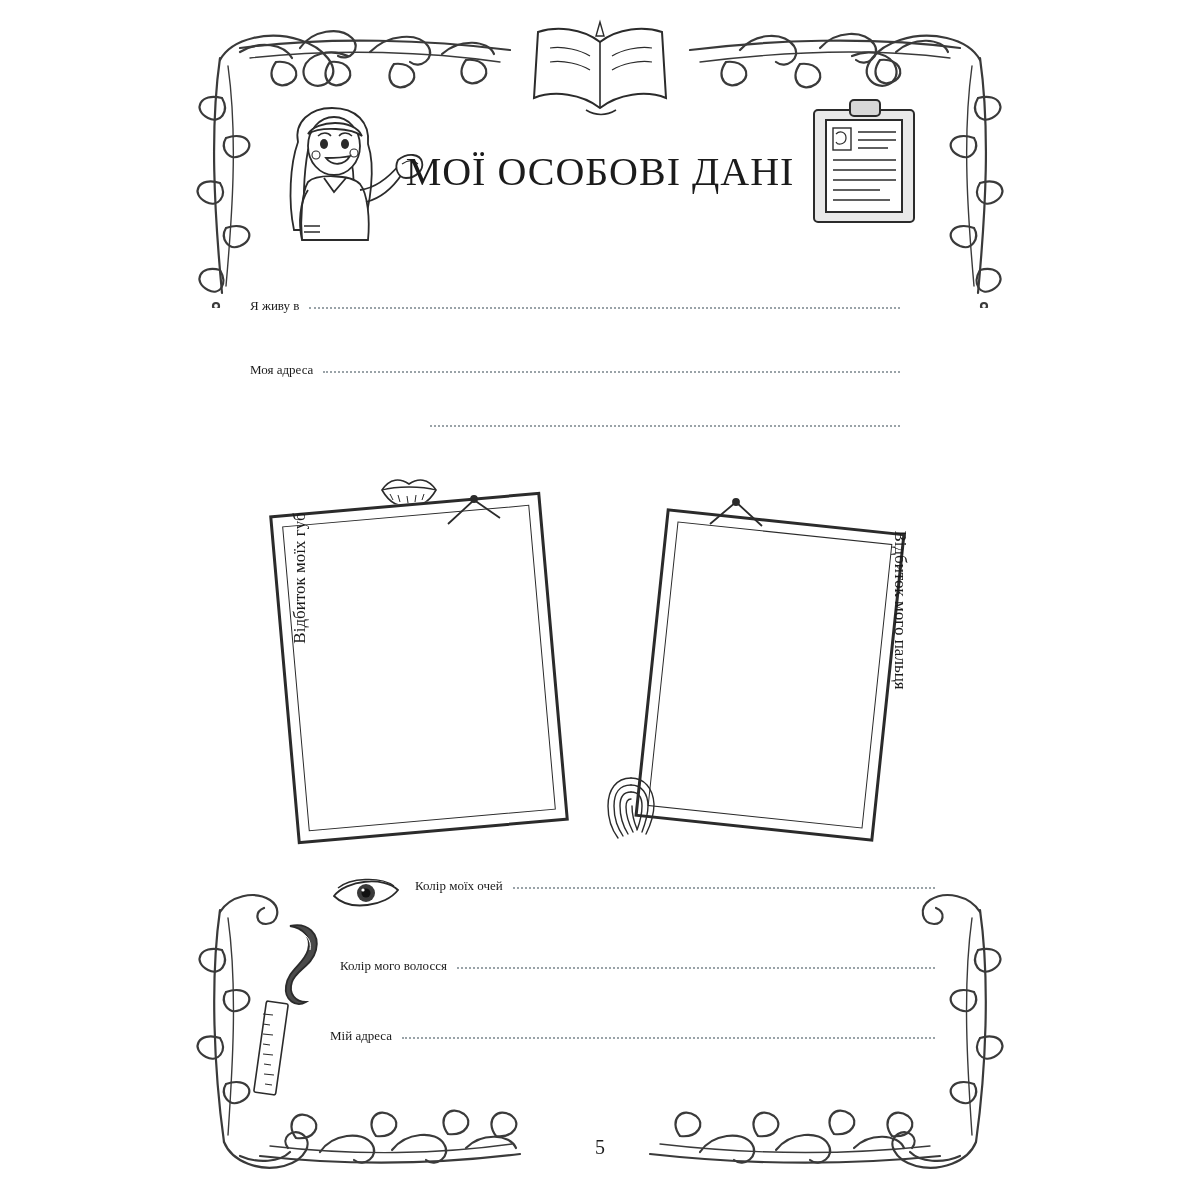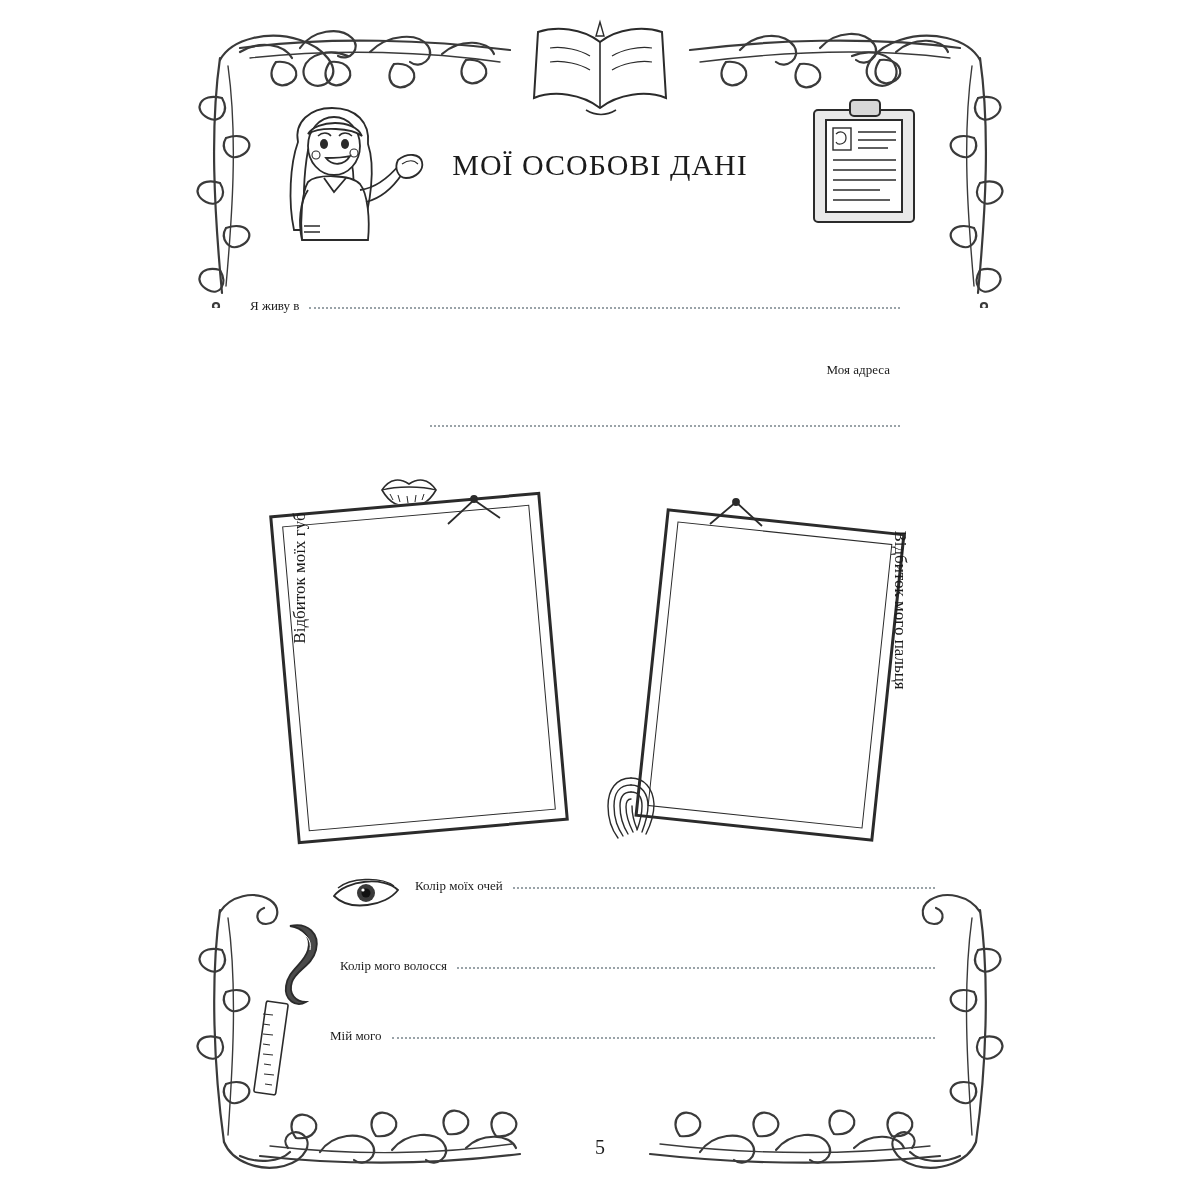--- a/index.html
+++ b/index.html
@@ -28,21 +28,21 @@
     fill: none;
   }
 
   
   .title {
     position: absolute;
     left: 0;
     right: 0;
     top: 148px;
     text-align: center;
-    font-size: 30px;
+    font-size: 40px;
     letter-spacing: 1px;
     font-family: "Liberation Serif", serif;
     color: #1b1b1b;
   }
 
   
   .field-row {
     position: absolute;
     display: flex;
     align-items: flex-end;
@@ -215,21 +215,21 @@
     </g>
   </svg>
 
   <div class="title">МОЇ ОСОБОВІ ДАНІ</div>
 
   <div class="field-row" style="left:250px; top:298px; width:650px;">
     <span class="field-label">Я живу в</span>
     <span class="dotline"></span>
   </div>
 
-  <div class="field-row" style="left:250px; top:362px; width:650px;flex-direction:column;">
+  <div class="field-row" style="left:250px; top:362px; width:650px;">
     <span class="field-label">Моя адреса</span>
     <span class="dotline"></span>
   </div>
 
   <div class="field-row" style="left:430px; top:424px; width:470px;">
     <span class="dotline"></span>
   </div>
 
   <svg class="ico" style="left:376px; top:470px; width:66px; height:42px;" viewBox="0 0 66 42">
     <g stroke="#2b2b2b" stroke-width="1.6" fill="#ffffff">
@@ -352,19 +352,19 @@
     <span class="field-label">Колір мого волосся</span>
     <span class="dotline"></span>
   </div>
 
   <div class="bottom-row" style="left:415px; top:878px; width:520px;">
     <span class="field-label">Колір моїх очей</span>
     <span class="dotline"></span>
   </div>
 
   <div class="bottom-row" style="left:330px; top:1028px; width:605px;">
-    <span class="field-label">Мій мого</span>
+    <span class="field-label">Мій адреса</span>
     <span class="dotline"></span>
   </div>
 
   <div class="page-number">5</div>
 
 </div>
 
 </body></html>

